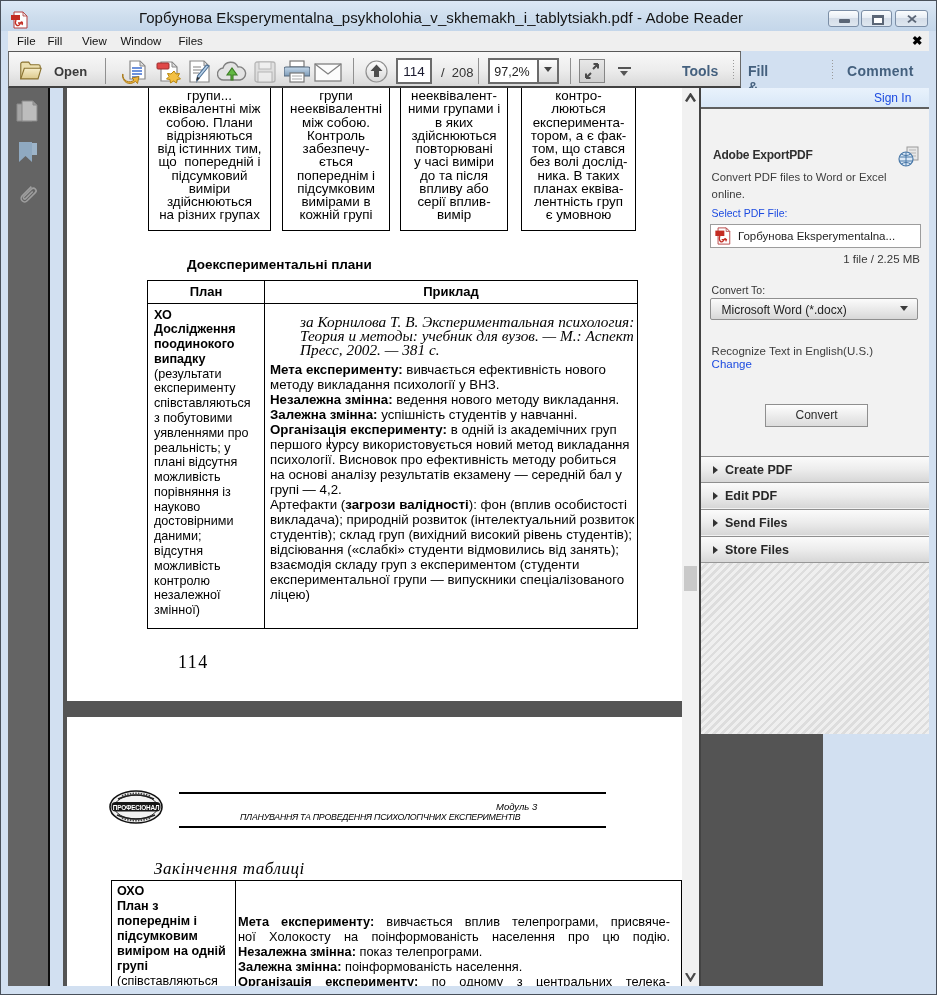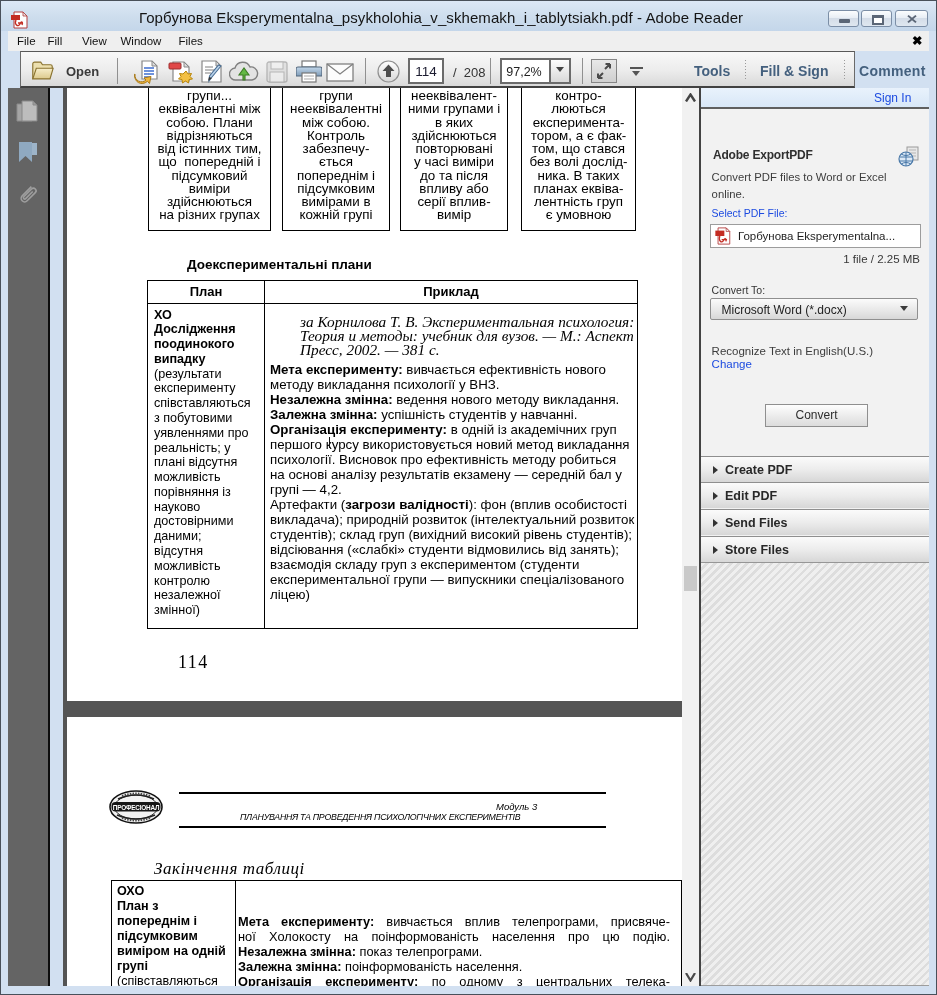--- a/index.html
+++ b/index.html
@@ -6,38 +6,38 @@
   body{width:937px;height:995px;overflow:hidden;font-family:"Liberation Sans",sans-serif;}
   #root{position:absolute;top:0;left:0;width:937px;height:995px;background:#cfdfef;}
   .abs{position:absolute;}
   
   #frame{position:absolute;inset:0;border:1px solid #49505a;background:#d2e0f1;}
   #titlebar{position:absolute;left:1px;top:1px;width:935px;height:30px;
     background:linear-gradient(180deg,#dce8f6 0%,#cddded 55%,#c4d6ea 100%);}
   #titletext{position:absolute;left:138px;top:8px;font-size:15px;letter-spacing:0.08px;color:#141414;white-space:nowrap;}
   #menubar{position:absolute;left:8px;top:31px;width:921px;height:20px;background:#efefef;}
   .menuitem{position:absolute;top:3.5px;font-size:11.5px;color:#111;}
-  #toolbar{position:absolute;left:20px;top:51px;width:835px;height:37px;
+  #toolbar{position:absolute;left:8px;top:51px;width:733px;height:37px;
     background:linear-gradient(180deg,#f8f8f8 0%,#ececec 55%,#d9d9d9 100%);
     border-top:1px solid #585858;border-bottom:2px solid #414141;border-left:1px solid #6a6a6a;border-right:1px solid #6a6a6a;box-sizing:border-box;padding-left:24px;}
   .tsep{position:absolute;top:6px;width:1px;height:26px;background:#909090;}
   .winbtn{position:absolute;top:9px;width:31px;height:17px;border:1px solid #7b8ea6;border-radius:3px;
     background:linear-gradient(180deg,#fbfdfe 0%,#e8eef5 45%,#d4dde8 50%,#dfe7f0 100%);box-sizing:border-box;}
   .ticon{position:absolute;top:8px;}
   .tblue{font-weight:bold;font-size:14px;color:#44607e;position:absolute;top:11px;}
   .dotsep{position:absolute;top:8px;width:1px;height:20px;background:repeating-linear-gradient(180deg,#9a9a9a 0 1px,transparent 1px 3px);}
   
   #sidebar{position:absolute;left:8px;top:88px;width:40px;height:898px;background:#646464;border-right:2px solid #0d0d0d;box-sizing:content-box;}
   #docpane{position:absolute;left:63px;top:88px;width:760px;height:898px;background:#545454;overflow:hidden;}
   .page{position:absolute;left:4px;width:622px;background:#fff;overflow:hidden;}
   #page1{top:0;height:613px;}
   #page2{top:629px;height:898px;}
   #vscroll{position:absolute;left:682px;top:88px;width:17px;height:898px;background:#f1f1f1;}
   #panelborder{position:absolute;left:699px;top:88px;width:2px;height:898px;background:#434343;}
-  #rpanel{position:absolute;left:701px;top:88px;width:228px;height:898px;background:#f2f2f2;overflow:hidden;}
+  #rpanel{position:absolute;left:701px;top:88px;width:228px;height:646px;background:#f2f2f2;overflow:hidden;}
   
   #signin{position:absolute;left:0;top:0;width:228px;height:19px;
     background:linear-gradient(180deg,#e9f2fc 0%,#d8e7f7 100%);border-bottom:2px solid #5f5f5f;}
   #exphdr{position:absolute;left:0;top:21px;width:228px;height:25px;
     background:linear-gradient(180deg,#f6f6f6 0%,#e8e8e8 50%,#d6d6d6 100%);border-bottom:2px solid #5a5a5a;box-sizing:border-box;}
   .acc{position:absolute;left:0;width:228px;height:26px;
     background:linear-gradient(180deg,#fbfbfb 0%,#ececec 50%,#d7d7d7 100%);border-top:1px solid #8f8f8f;box-sizing:border-box;}
   .acclabel{position:absolute;left:24px;top:5.5px;font-size:12.5px;font-weight:bold;color:#282828;}
   .accarrow{position:absolute;left:12px;top:8.5px;width:0;height:0;border-left:5px solid #333;border-top:4.5px solid transparent;border-bottom:4.5px solid transparent;}
   #stripes{position:absolute;left:0;top:474px;width:228px;height:424px;

